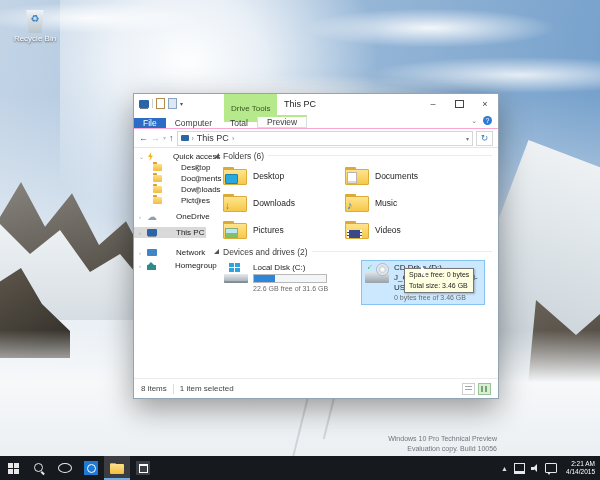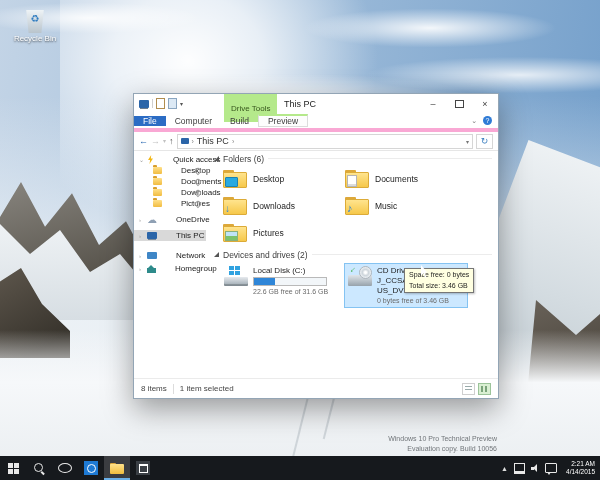--- a/index.html
+++ b/index.html
@@ -35,21 +35,21 @@
   .qat-pc{width:10px;height:8px;background:#2b65a8;border-radius:1px;box-shadow:0 2px 0 -1px #6d7d8d}
   .qat-doc{width:7px;height:9px;background:#fff;border:1px solid #b08d4f}
   .qat-doc2{width:7px;height:9px;background:#dce9f5;border:1px solid #8aa5c0}
   .qat-drop{font-size:6px;color:#555}
   .ctx-tab{position:absolute;left:90px;top:0;height:28px;padding:0 7px;background:#b5e98b;color:#37551d;display:flex;align-items:center;font-size:8px}
   .win-title{position:absolute;left:150px;top:0;height:19px;display:flex;align-items:center;color:#1d1d1d}
   .win-controls{position:absolute;right:0;top:0;height:19px;display:flex}
   .wc{width:26px;height:19px;display:flex;align-items:center;justify-content:center;font-size:9px;color:#444}
   .wc-max span{display:block;width:7px;height:6px;border:1px solid #444}
   
-  .tabsrow{height:15px;display:flex;align-items:center;border-bottom:4px solid #f9a8d4;flex:none;position:relative}
+  .tabsrow{height:15px;display:flex;align-items:flex-end;border-bottom:1px solid #f9a8d4;flex:none;position:relative}
   .tab{display:flex;align-items:center;padding:0 9px;color:#3c3c3c;font-size:8.5px}
   .tab-file{background:#2b6cc4;color:#fff}
   .tab-manage{border:1px solid #dcdcdc;border-top:2px solid #b5e98b;background:#fdfdfd;margin-top:-1px}
   .ribbon-right{position:absolute;right:6px;top:0;height:15px;display:flex;align-items:center;gap:6px}
   .rib-chev{font-size:7px;color:#777}
   .help-btn{width:9px;height:9px;border-radius:50%;background:#2f7bd6;color:#fff;font-size:7px;line-height:9px;text-align:center}
   
   .addrrow{height:18px;display:flex;align-items:center;gap:3px;padding:0 5px;border-bottom:1px solid #e6e6e6;flex:none}
   .nav-arrow{font-size:9px;color:#2666b0;line-height:1}
   .nav-dis{color:#c2c2c2}
@@ -94,21 +94,21 @@
   .fold::before{content:"";position:absolute;left:0;top:0;width:11px;height:4px;background:#dda83a;border-radius:1px 1px 0 0}
   .fold::after{content:"";position:absolute;left:0;top:2px;right:0;bottom:0;background:linear-gradient(180deg,#ffe48e,#f6c84a);border:1px solid #dcab38;border-radius:1px;z-index:0}
   .glyph{position:absolute;z-index:1;left:2px;bottom:1px;line-height:1}
   .g-desktop{width:11px;height:8px;background:#28a9e0;border:1px solid #1d82b0;border-radius:1px}
   .g-documents{width:8px;height:10px;background:#fff;border:1px solid #b5b5b5;box-shadow:inset 0 -2px 0 #dcdcdc}
   .g-downloads{font-size:10px;font-weight:bold;color:#2f86d8}
   .g-music{font-size:11px;color:#2f86d8}
   .g-pictures{width:11px;height:8px;border:1px solid #8ab07a;background:linear-gradient(180deg,#bfe3f7 55%,#7cc26b 55%)}
   .g-videos{width:11px;height:8px;background:#3b4a86;border-left:2px dotted #fff;border-right:2px dotted #fff}
   
-  .drives{display:flex;gap:0;margin:3px 0 0 6px}
+  .drives{display:flex;gap:17px;margin:3px 0 0 6px}
   .drive-item{display:flex;gap:5px;width:116px;padding:2px 3px;align-items:flex-start;border:1px solid transparent}
   .drive-item.sel{background:#cce8ff;border:1px solid #84c3f2}
   .drive-name{font-size:8px;color:#1d1d1d;line-height:1.25}
   .drive-detail{font-size:7px;color:#6b6b6b;line-height:1.3}
   .usage-bar{width:72px;height:7px;border:1px solid #b9b9b9;background:#f2f6f9;margin:1px 0}
   .usage-fill{height:100%;background:#2f86d8}
   .hdd{position:relative;width:24px;height:20px;flex:none}
   .hdd .flag{position:absolute;left:5px;top:0;width:11px;height:9px;display:grid;grid-template-columns:1fr 1fr;grid-template-rows:1fr 1fr;gap:1px}
   .hdd .flag i{background:#30a2e0}
   .hdd .body{position:absolute;bottom:0;left:0;width:24px;height:9px;background:linear-gradient(180deg,#e6eaee,#9aa6af);border-radius:1px;box-shadow:inset 0 -2px 0 rgba(0,0,0,.18)}
@@ -201,21 +201,21 @@
         <div class="wc wc-max">
             <span></span>
           </div>
         <div class="wc">×</div>
       </div>
     </div>
 
     <div class="tabsrow">
       <div class="tab tab-file">File</div>
       <div class="tab">Computer</div>
-      <div class="tab">Build</div>
+      <div class="tab">Total</div>
       <div class="tab tab-manage">Preview</div>
       <div class="ribbon-right">
         <span class="rib-chev">⌄</span>
         <span class="help-btn">?</span>
       </div>
     </div>
 
     <div class="addrrow">
       <span class="nav-arrow">←</span>
       <span class="nav-arrow nav-dis">→</span>
@@ -312,20 +312,26 @@
             <span class="fold">
                 <span class="glyph g-music">♪</span>
               </span>
             <span class="item-label">Music</span>
           </div>
           <div class="item">
             <span class="fold">
                 <span class="glyph g-pictures"></span>
               </span>
             <span class="item-label">Pictures</span>
+          </div>
+          <div class="item">
+            <span class="fold">
+                <span class="glyph g-videos"></span>
+              </span>
+            <span class="item-label">Videos</span>
           </div>
         </div>
 
         <div class="group-header" style="margin-top:4px">
           <span class="tri"></span>
           <span>Devices and drives (2)</span>
           <span class="hline"></span>
         </div>
 
         <div class="drives">

